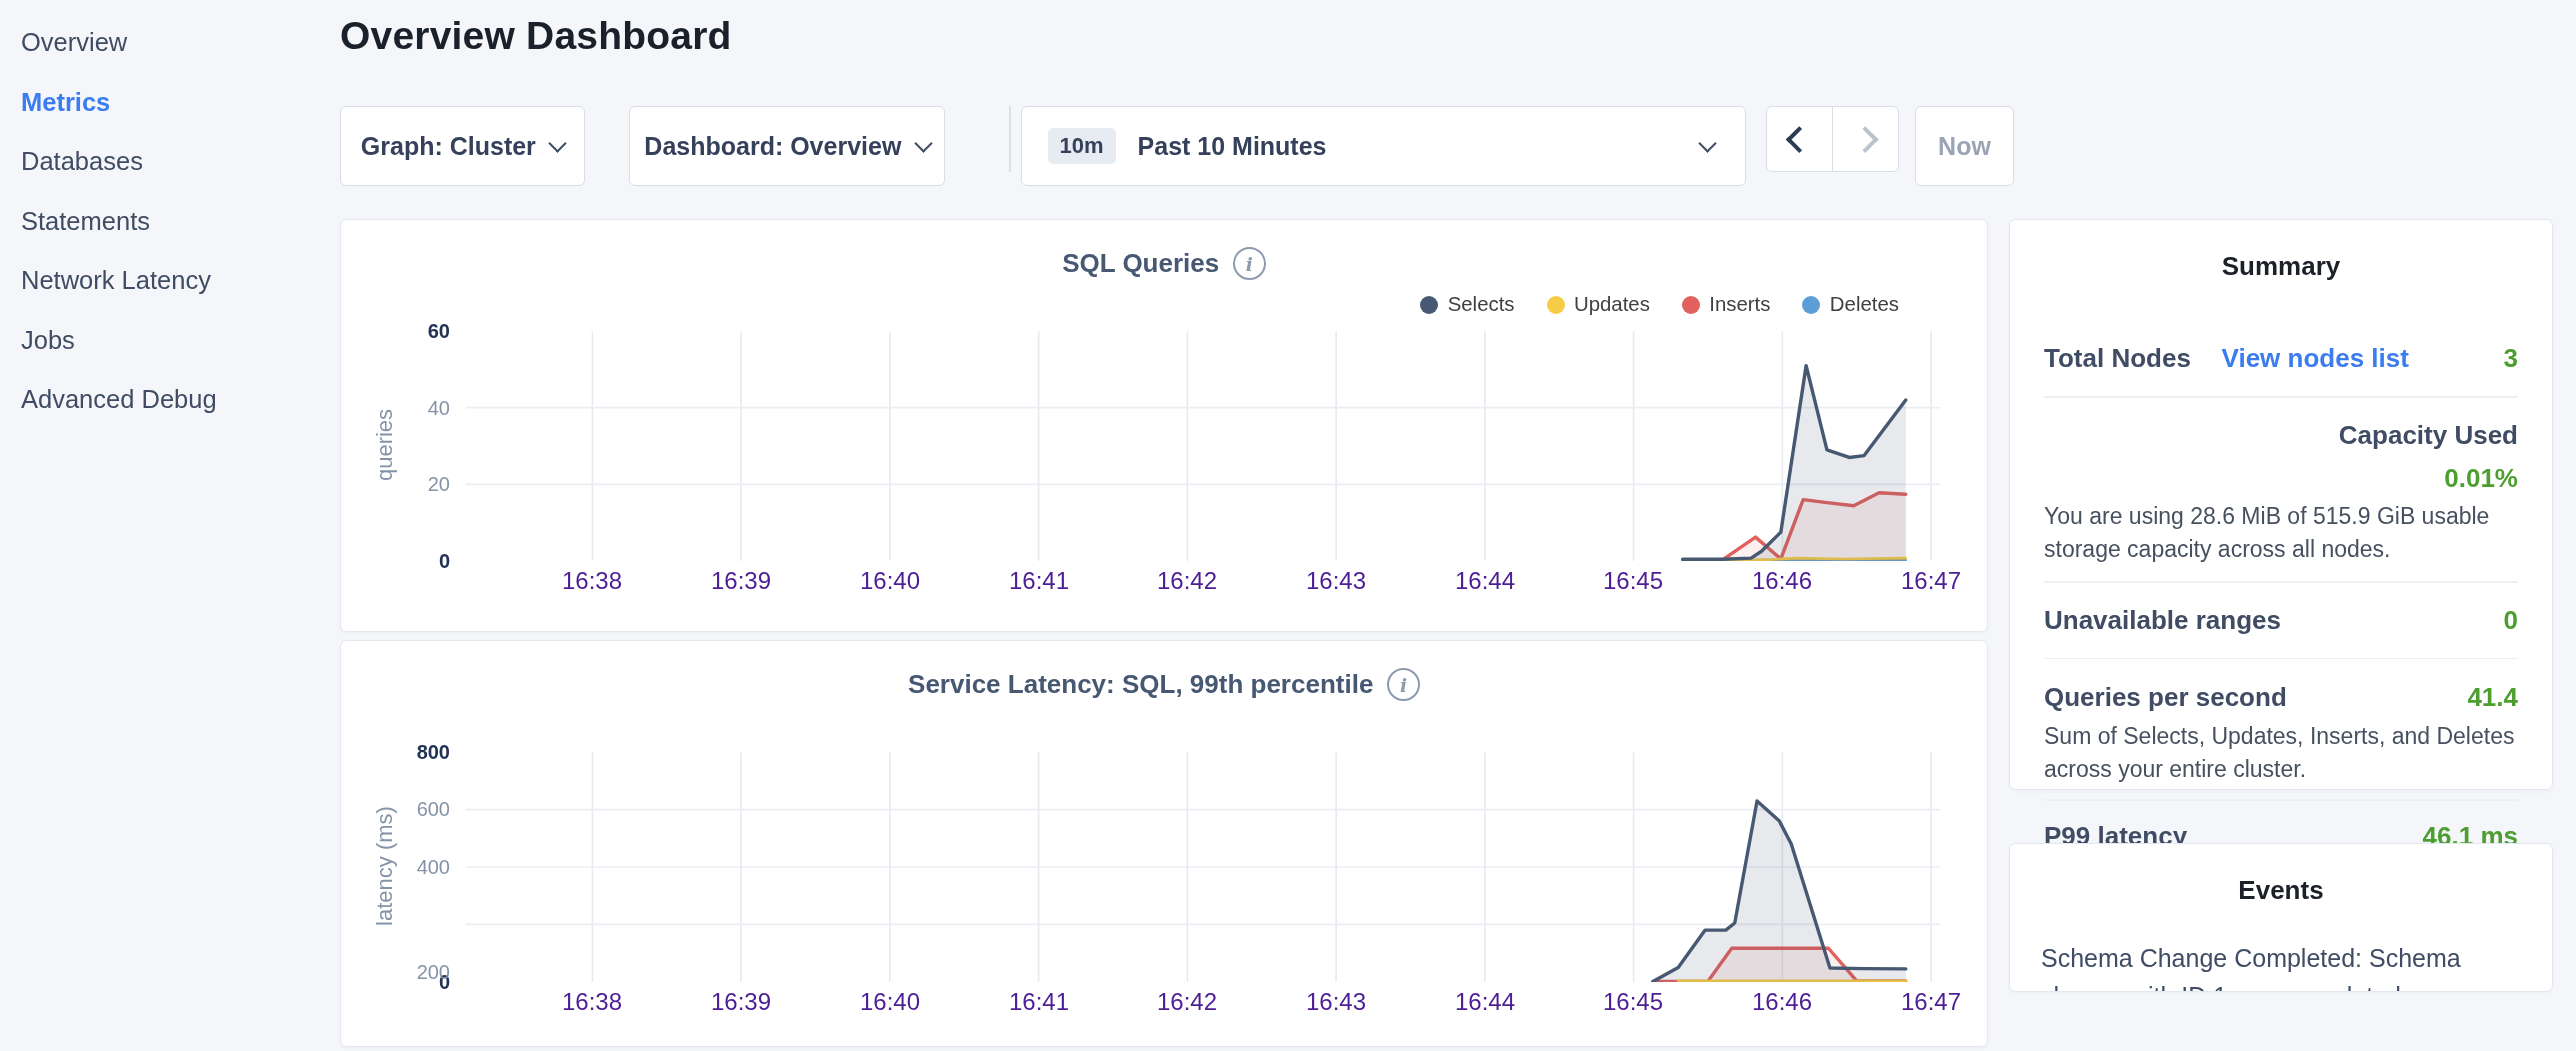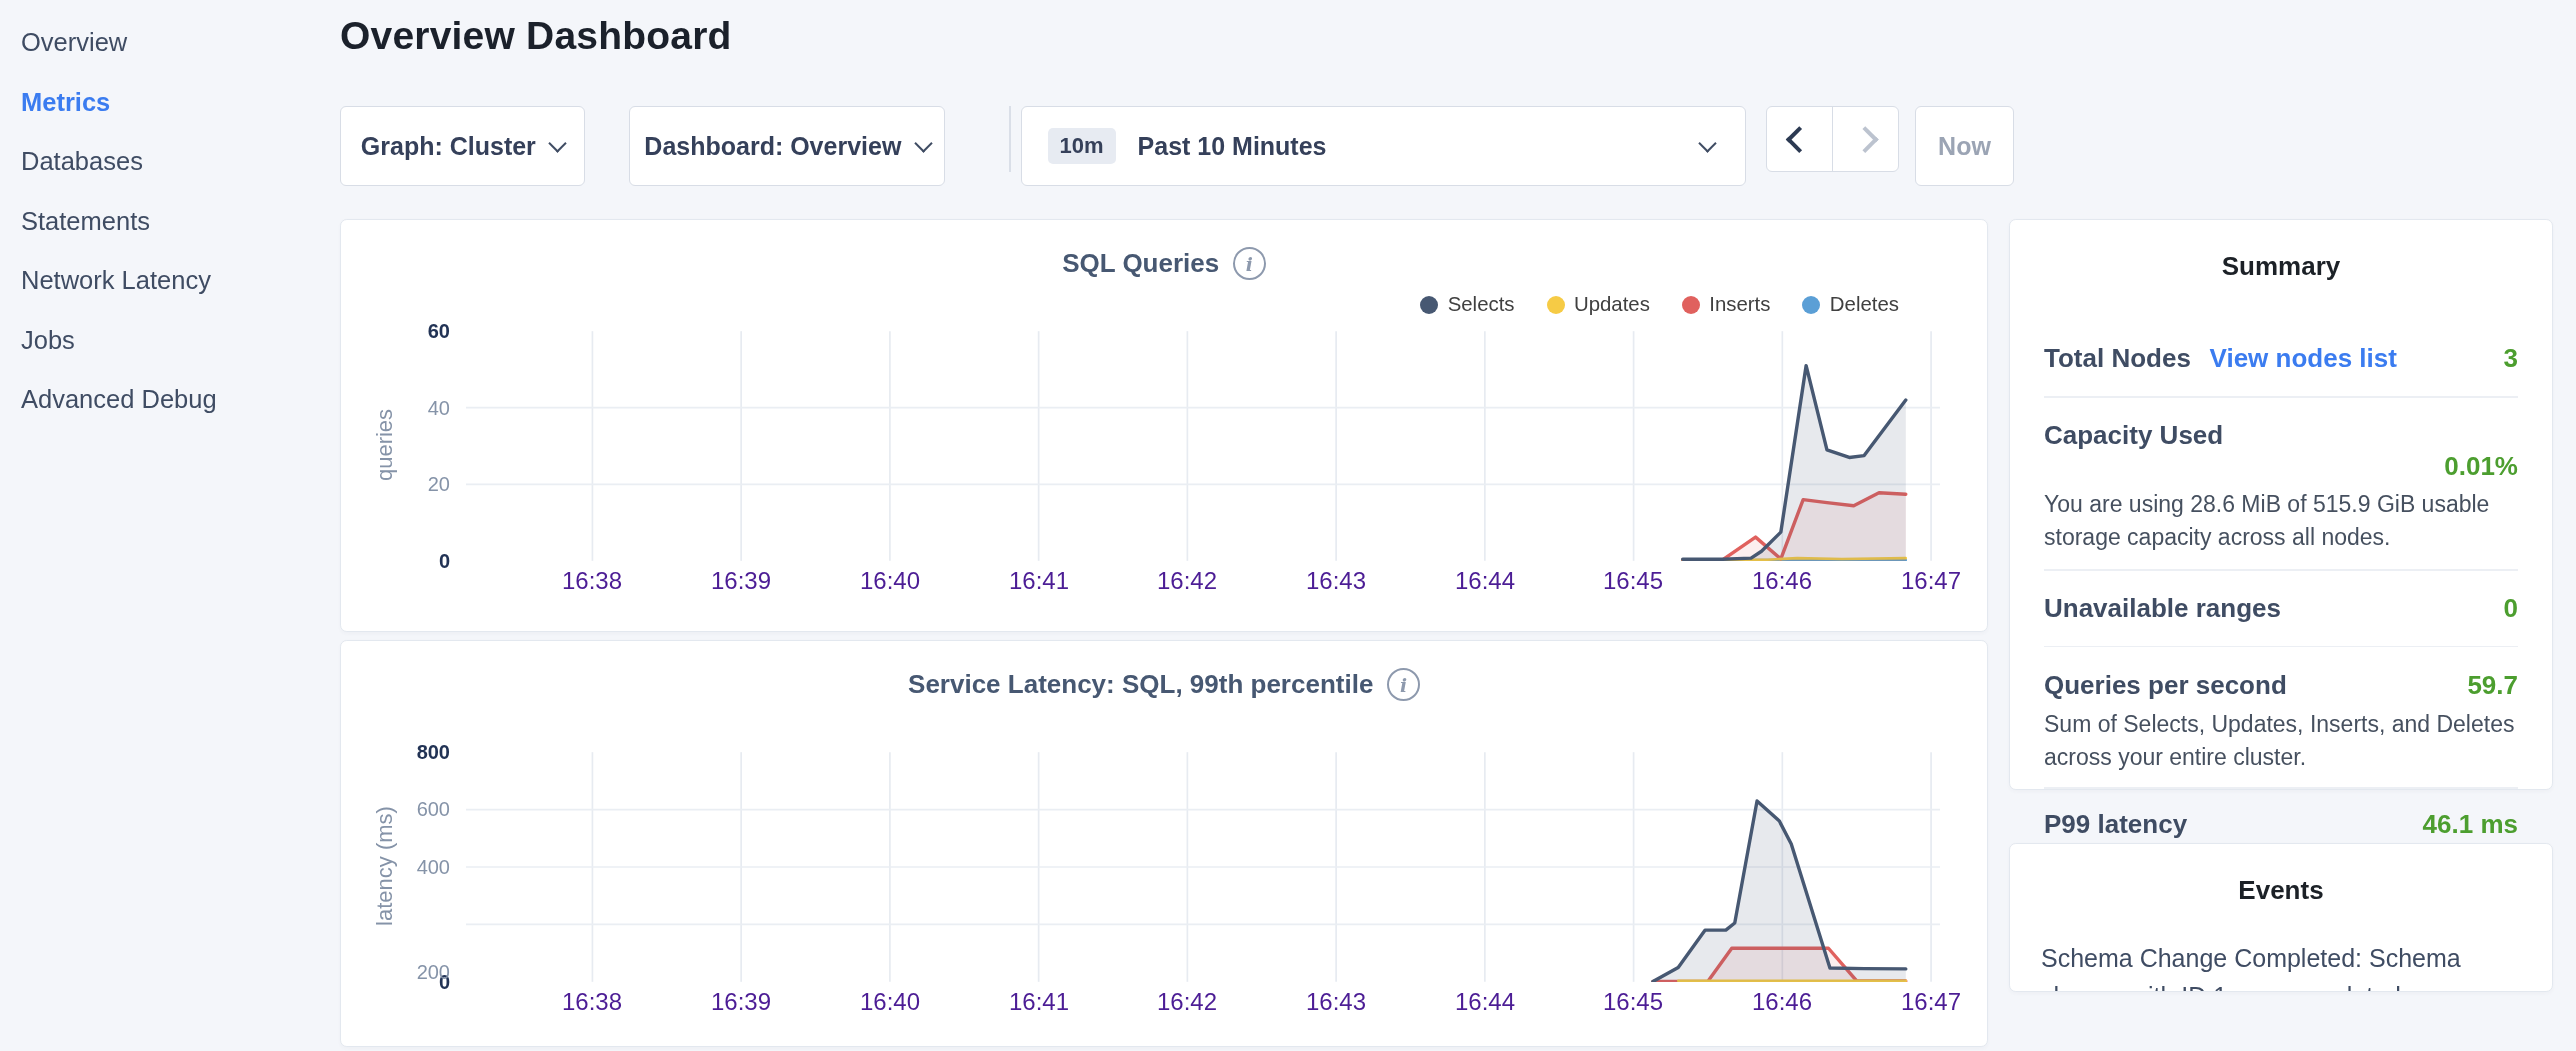--- a/index.html
+++ b/index.html
@@ -89,21 +89,21 @@
     font-size:22px;color:#8593a8;white-space:nowrap;
   }
   .xticks{position:absolute;left:125px;top:347px;width:1474px;height:31px;}
   .xtick{
     position:absolute;transform:translateX(-50%);
     font-size:24px;color:#4c1d95;white-space:nowrap;
   }
   
   #summary-card{left:2009px;top:219px;width:544px;height:571px;padding:0 34px;}
   .panel-title{margin:31px 0 0 0;text-align:center;font-size:26px;font-weight:700;color:#1c2127;}
-  .srow{display:flex;align-items:flex-start;}
+  .srow{display:flex;align-items:flex-end;gap:12px;}
   .srow .lbl{font-size:26px;font-weight:700;color:#3f4c63;white-space:nowrap;}
   .srow .lnk{font-size:26px;font-weight:700;color:#3b7cf0;margin-left:18.7px;cursor:pointer;white-space:nowrap;}
   .srow .val{margin-left:auto;font-size:26px;font-weight:700;color:#4c9e2f;white-space:nowrap;}
   .sdesc{font-size:23px;color:#46505f;line-height:1.42;margin-top:6.8px;}
   .sdiv{height:1.7px;background:#eceff4;}
   #row0{margin-top:61px;} .sdiv.d0{margin-top:22px;}
   #row1{margin-top:22px;flex-direction:column;} .sdiv.d1{margin-top:15.3px;}
   #row2{margin-top:22px;} .sdiv.d2{margin-top:22px;}
   #row3{margin-top:23px;} .sdiv.d3{margin-top:13.6px;}
   #row4{margin-top:20.4px;}
@@ -287,21 +287,21 @@
   <div class="sdiv d1"></div>
 
   <div class="srow" id="row2">
     <span class="lbl">Unavailable ranges</span>
     <span class="val">0</span>
   </div>
   <div class="sdiv d2"></div>
 
   <div class="srow" id="row3">
     <span class="lbl">Queries per second</span>
-    <span class="val">59.7</span>
+    <span class="val">41.4</span>
   </div>
   <div class="sdesc">Sum of Selects, Updates, Inserts, and Deletes across your entire cluster.</div>
   <div class="sdiv d3"></div>
 
   <div class="srow" id="row4">
     <span class="lbl">P99 latency</span>
     <span class="val">46.1 ms</span>
   </div>
 </section>
 

